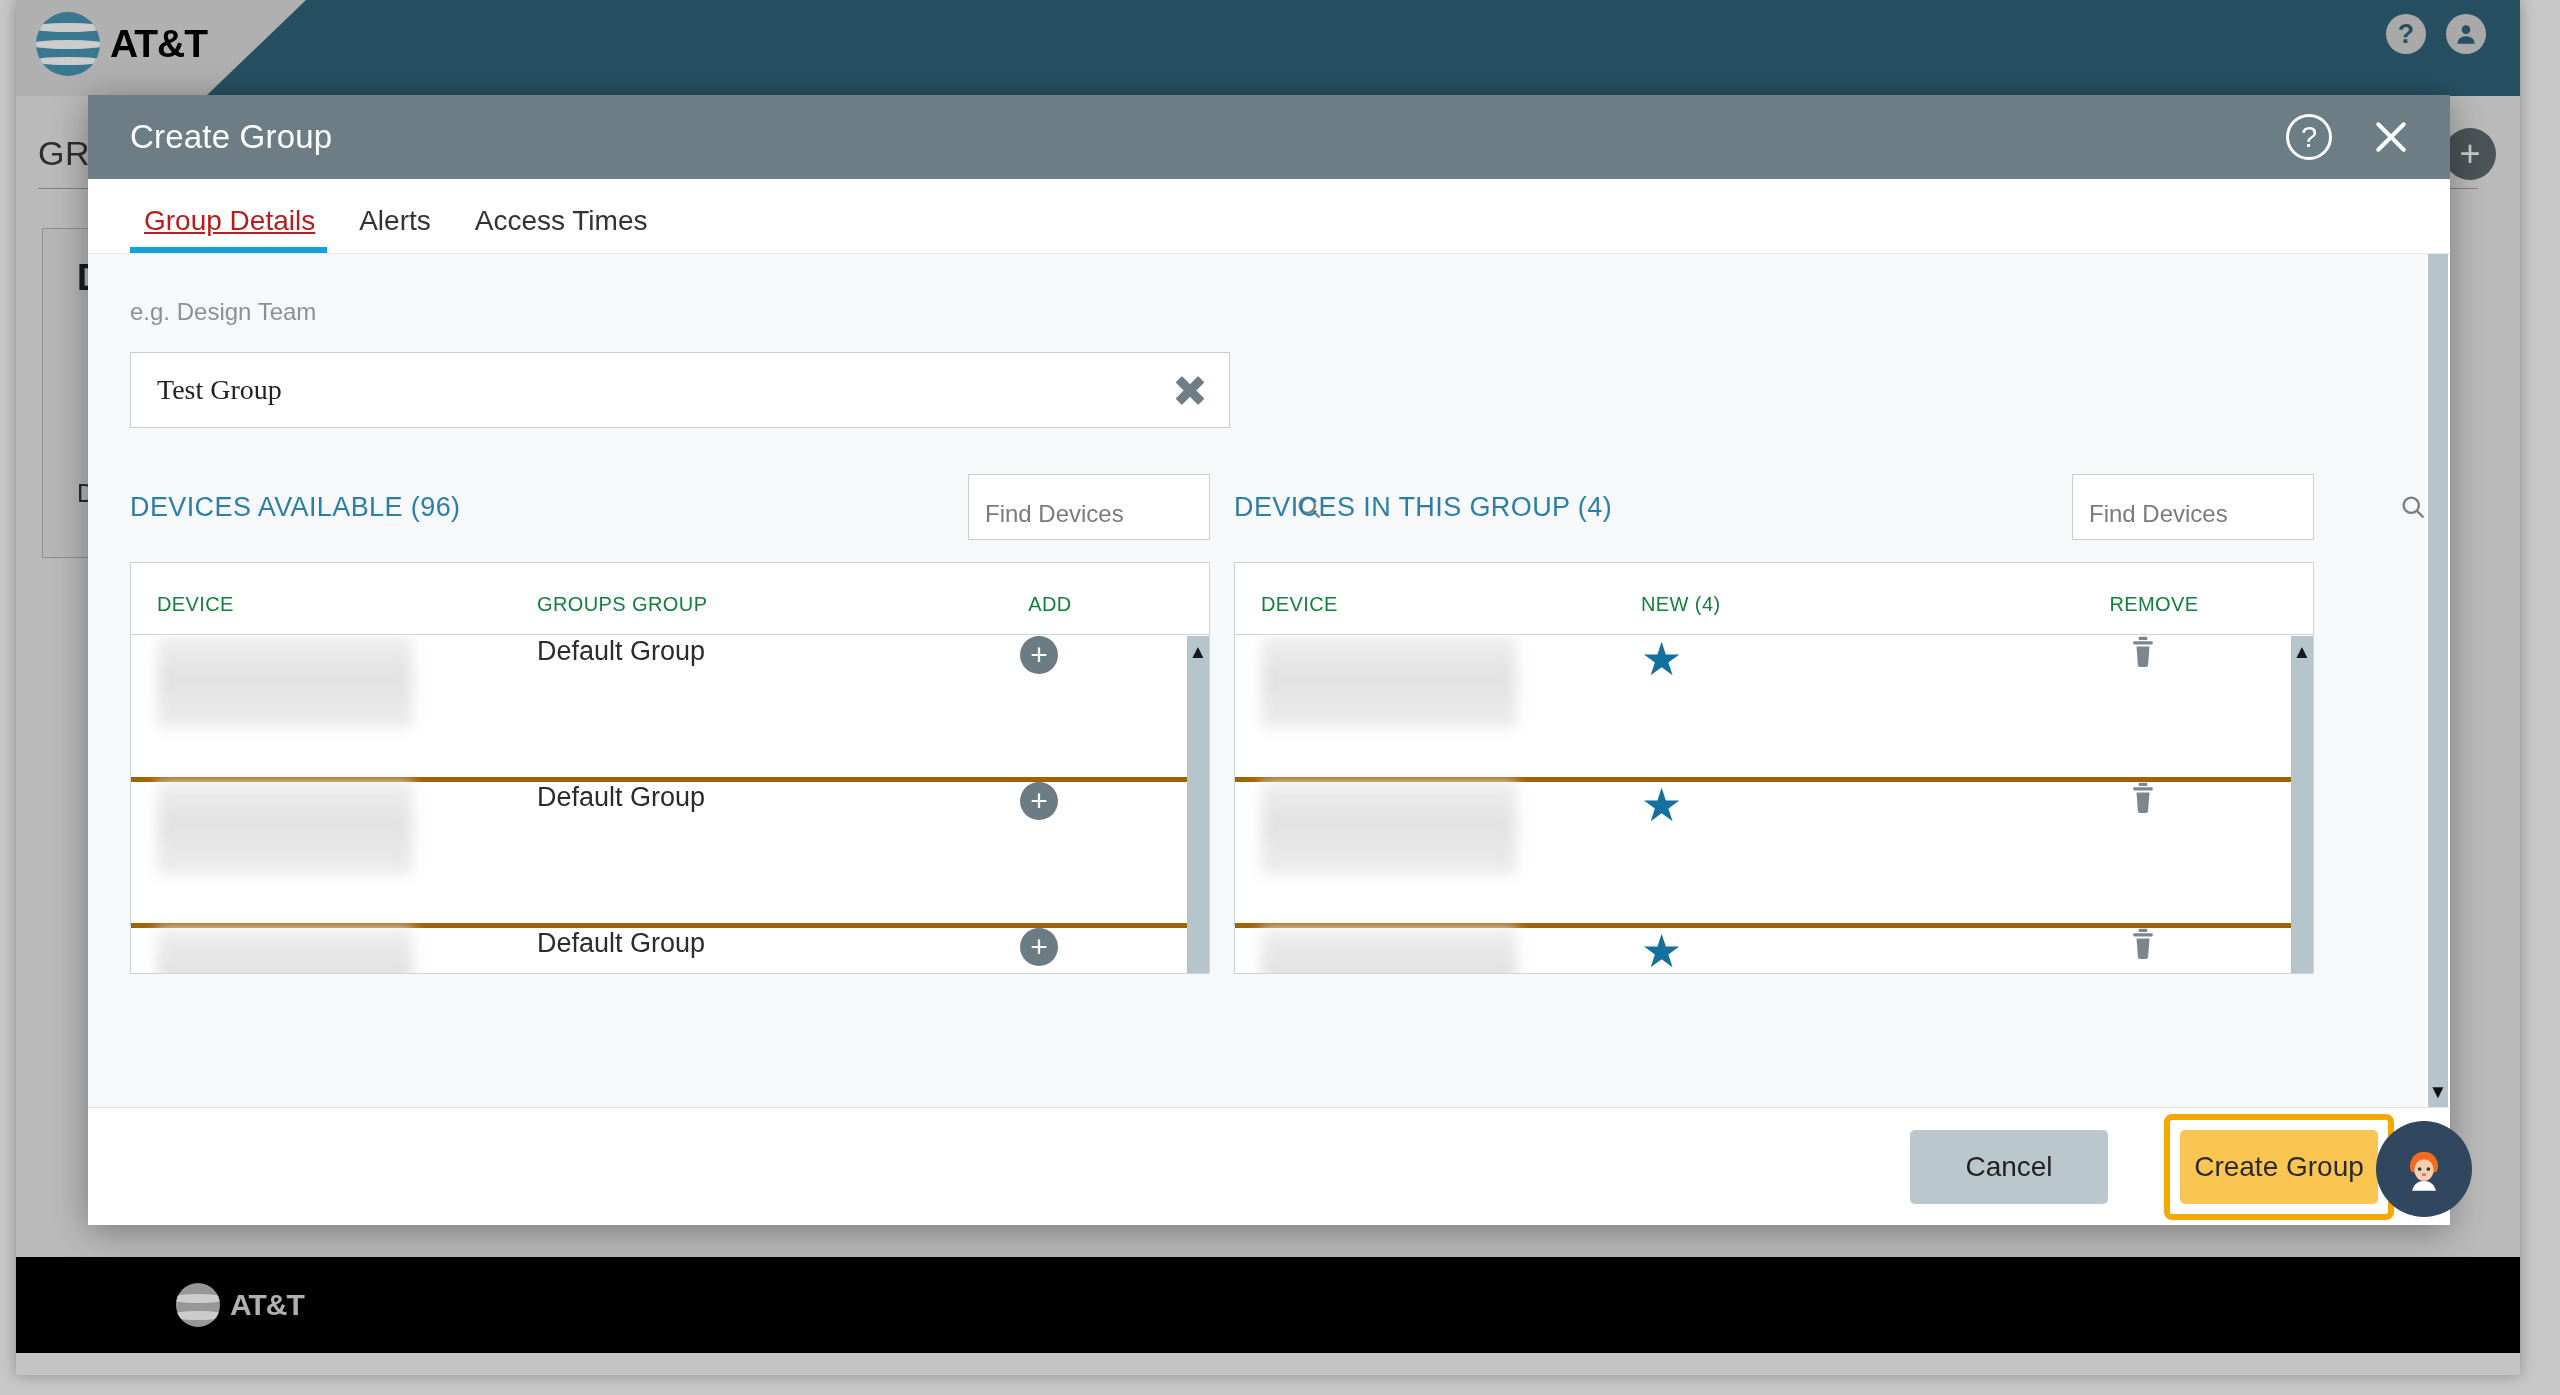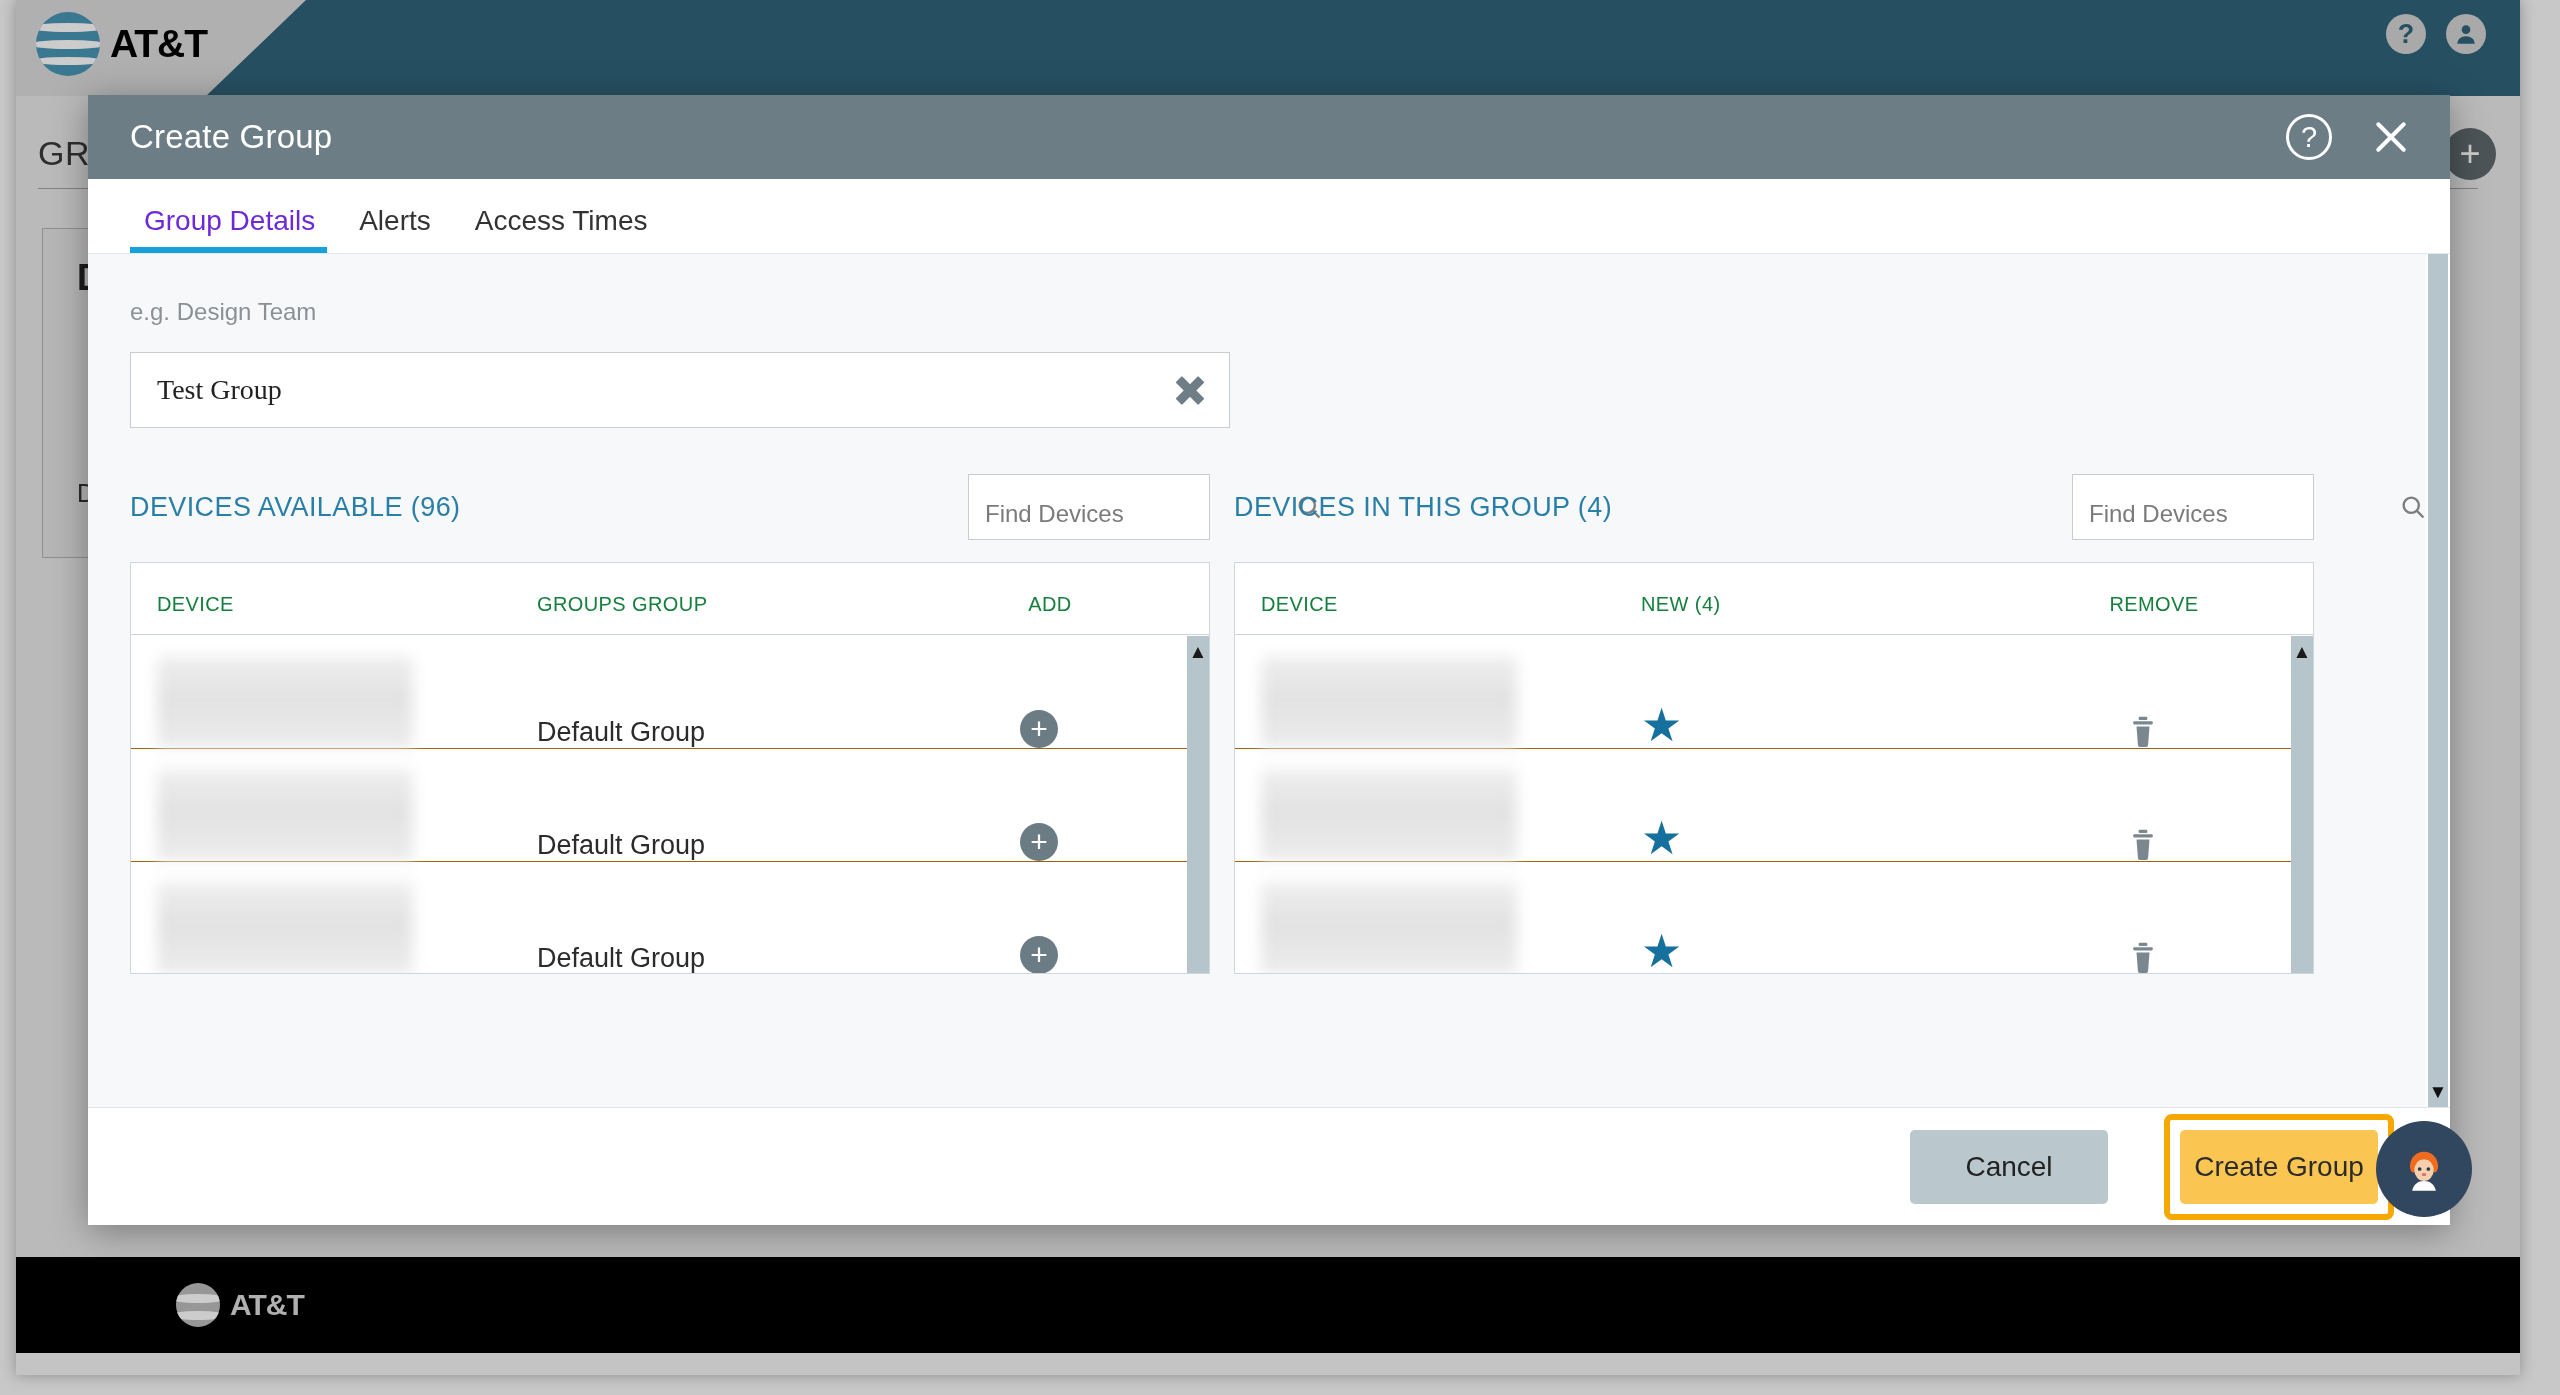--- a/index.html
+++ b/index.html
@@ -257,21 +257,21 @@
     flex: none;
   }
   .tab {
     font-size: 28px;
     color: #333;
     padding: 0 22px 16px 22px;
     position: relative;
     white-space: nowrap;
   }
   .tab:first-child { padding-left: 14px; }
-  .tab.active { color: #6d28d9; }
+  .tab.active { color: #b91c1c; text-decoration: underline; }
   .tab.active::after {
     content: "";
     position: absolute;
     left: 0; right: 10px; bottom: 0;
     height: 6px;
     background: #16a0dc;
   }
 
   
   .modal-body-wrap {
@@ -402,23 +402,23 @@
   .col-mid    { width: 390px; text-align: left; }
   .col-act    { flex: 1 1 auto; text-align: center; padding-right: 36px; }
 
   .t-rows {
     position: absolute;
     left: 0; right: 22px; top: 73px; bottom: 0;
     overflow: hidden;
   }
   .t-row {
     display: flex;
-    align-items: flex-end;
-    height: 113px;
-    border-bottom: 1px solid #a16207;
+    align-items: flex-start;
+    height: 146px;
+    border-bottom: 5px solid #a16207;
     padding-left: 26px;
   }
   .blur-name {
     width: 256px;
     height: 92px;
     background: linear-gradient(180deg,#efefef 0%,#e2e2e2 45%,#ececec 100%);
     filter: blur(7px);
     border-radius: 3px;
     margin-right: 124px;
     flex: none;

